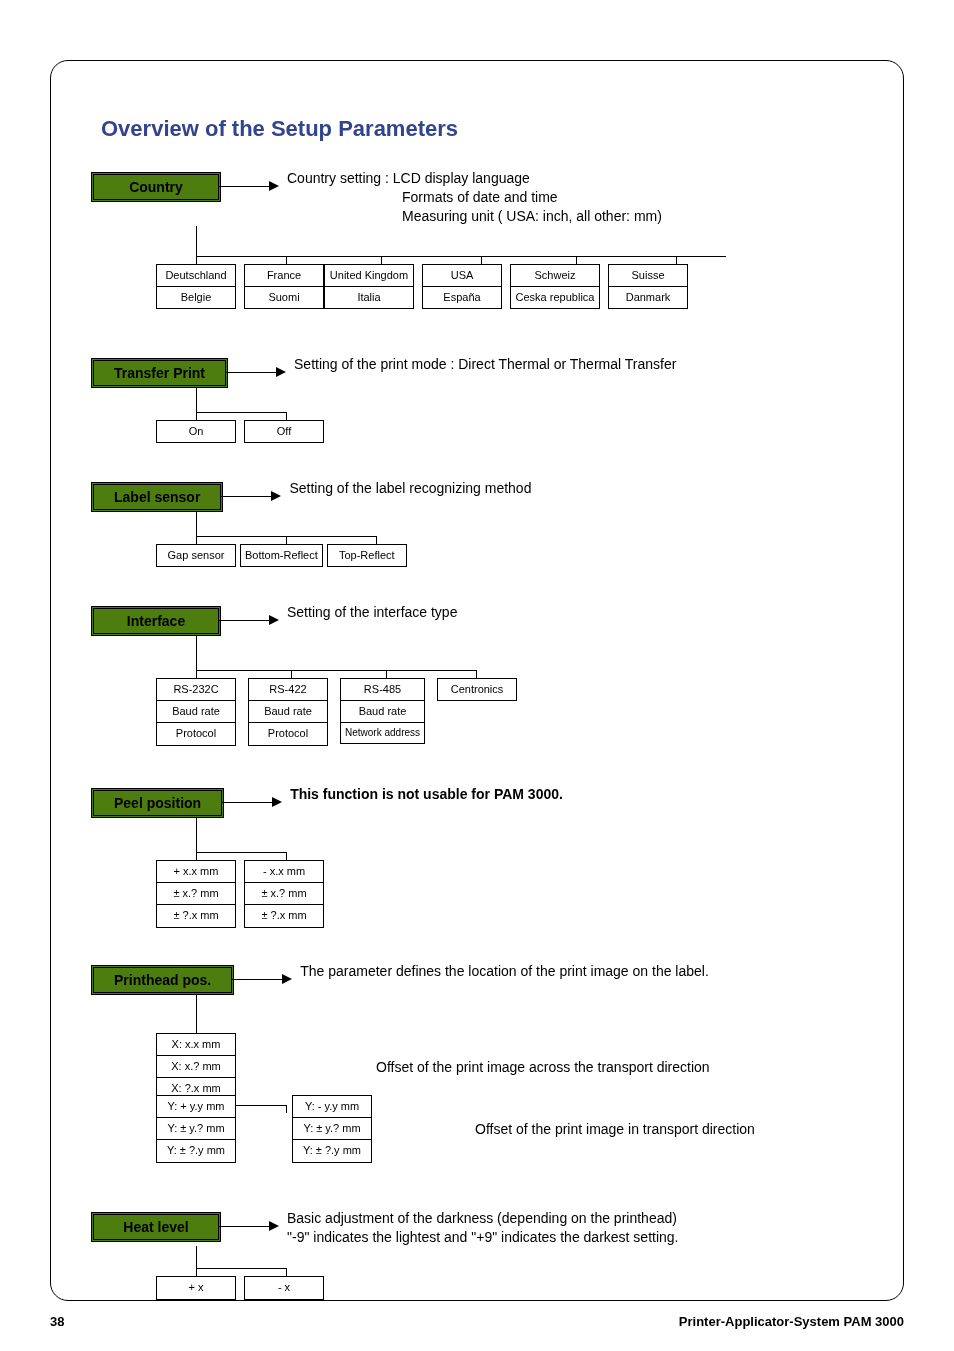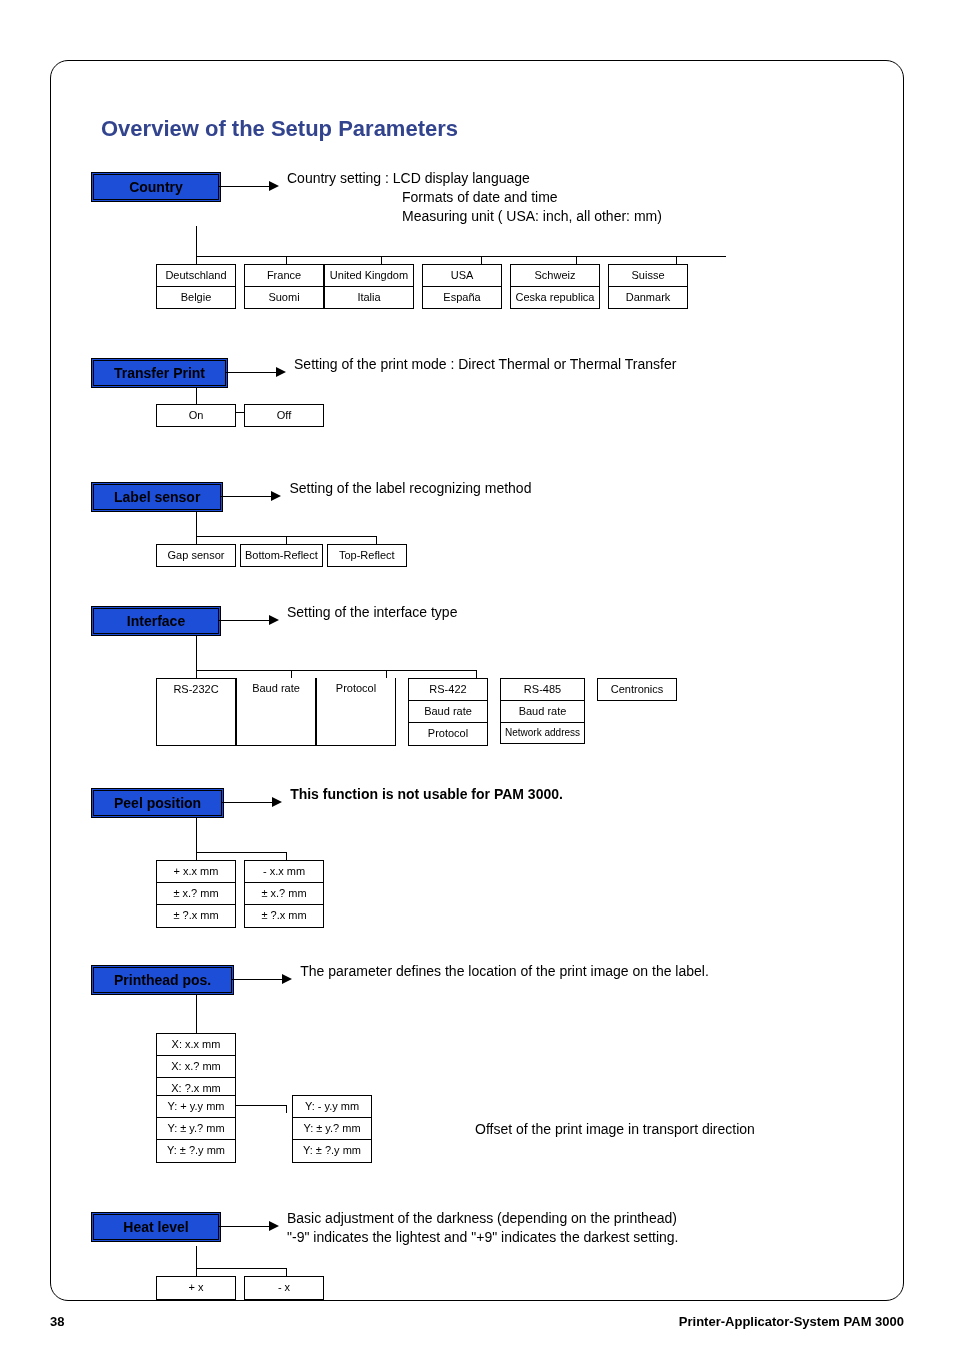--- a/index.html
+++ b/index.html
@@ -35,21 +35,21 @@
     display: flex;
     align-items: flex-start;
   }
   .param-box {
     border: 3px double #000;
     padding: 4px 20px;
     font-weight: bold;
     font-size: 14px;
     text-align: center;
     min-width: 130px;
-    background: #1d4ed8;
+    background: #4d7c0f;
     flex-shrink: 0;
   }
   .arrow-wrap {
     display: flex;
     align-items: center;
     margin-left: -2px;
     margin-top: 10px;
   }
   .hline {
     width: 50px;
@@ -182,21 +182,21 @@
           <div class="hline"></div>
           <div class="arrowhead"></div>
         </div>
       <div class="desc">Setting of the print mode : Direct  Thermal or Thermal Transfer</div>
     </div>
     <div class="tree" style="height:42px;">
       <div class="trunk" style="height:24px;"></div>
       <div class="branch-h" style="left:40px;top:24px;width:90px;"></div>
       <div style="position:absolute;top:24px;height:8px;width:1px;background:#000;left:40px"></div>
       <div style="position:absolute;top:24px;height:8px;width:1px;background:#000;left:130px"></div>
-      <div class="row" style="position:absolute;top:16px;left:0;">
+      <div class="row" style="position:absolute;top:32px;left:0;">
         <div class="opt-box">On</div>
         <div class="opt-box" style="margin-left:8px">Off</div>
       </div>
     </div>
   </div>
 
   <div style="height:20px"></div>
 
   <div class="section">
     <div class="param-header">
@@ -233,21 +233,21 @@
       <div class="desc">Setting of the interface type</div>
     </div>
     <div class="tree" style="height:70px;">
       <div class="trunk" style="height:34px;"></div>
       <div class="branch-h" style="left:40px;top:34px;width:280px;"></div>
       <div style="position:absolute;top:34px;height:8px;width:1px;background:#000;left:40px"></div>
       <div style="position:absolute;top:34px;height:8px;width:1px;background:#000;left:135px"></div>
       <div style="position:absolute;top:34px;height:8px;width:1px;background:#000;left:230px"></div>
       <div style="position:absolute;top:34px;height:8px;width:1px;background:#000;left:320px"></div>
       <div class="row" style="position:absolute;top:42px;left:0;">
-        <div style="display:flex;">
+        <div style="display:flex;flex-direction:column;">
             <div class="opt-box">RS-232C</div>
             <div class="opt-box" style="border-top:none">Baud rate</div>
             <div class="opt-box" style="border-top:none">Protocol</div>
           </div>
         <div style="display:flex;flex-direction:column;margin-left:12px;">
             <div class="opt-box">RS-422</div>
             <div class="opt-box" style="border-top:none">Baud rate</div>
             <div class="opt-box" style="border-top:none">Protocol</div>
           </div>
         <div style="display:flex;flex-direction:column;margin-left:12px;">
@@ -307,20 +307,21 @@
     <div class="tree" style="height:160px;">
       <div class="trunk" style="height:110px;"></div>
 
       <div style="position:absolute;top:30px;height:8px;width:1px;background:#000;left:40px"></div>
       <div class="row" style="position:absolute;top:38px;left:0;">
         <div style="display:flex;flex-direction:column;">
             <div class="opt-box">X: x.x mm</div>
             <div class="opt-box" style="border-top:none">X: x.? mm</div>
             <div class="opt-box" style="border-top:none">X: ?.x mm</div>
           </div>
+        <div class="side-note" style="margin-left:140px">Offset of the print image across the transport direction</div>
       </div>
 
       <div class="branch-h" style="left:40px;top:110px;width:90px;"></div>
       <div style="position:absolute;top:110px;height:8px;width:1px;background:#000;left:40px"></div>
       <div style="position:absolute;top:110px;height:8px;width:1px;background:#000;left:130px"></div>
       <div class="row" style="position:absolute;top:100px;left:0;gap:48px;">
         <div style="display:flex;flex-direction:column;">
             <div class="opt-box">Y: + y.y mm</div>
             <div class="opt-box" style="border-top:none">Y: ± y.? mm</div>
             <div class="opt-box" style="border-top:none">Y: ± ?.y mm</div>

